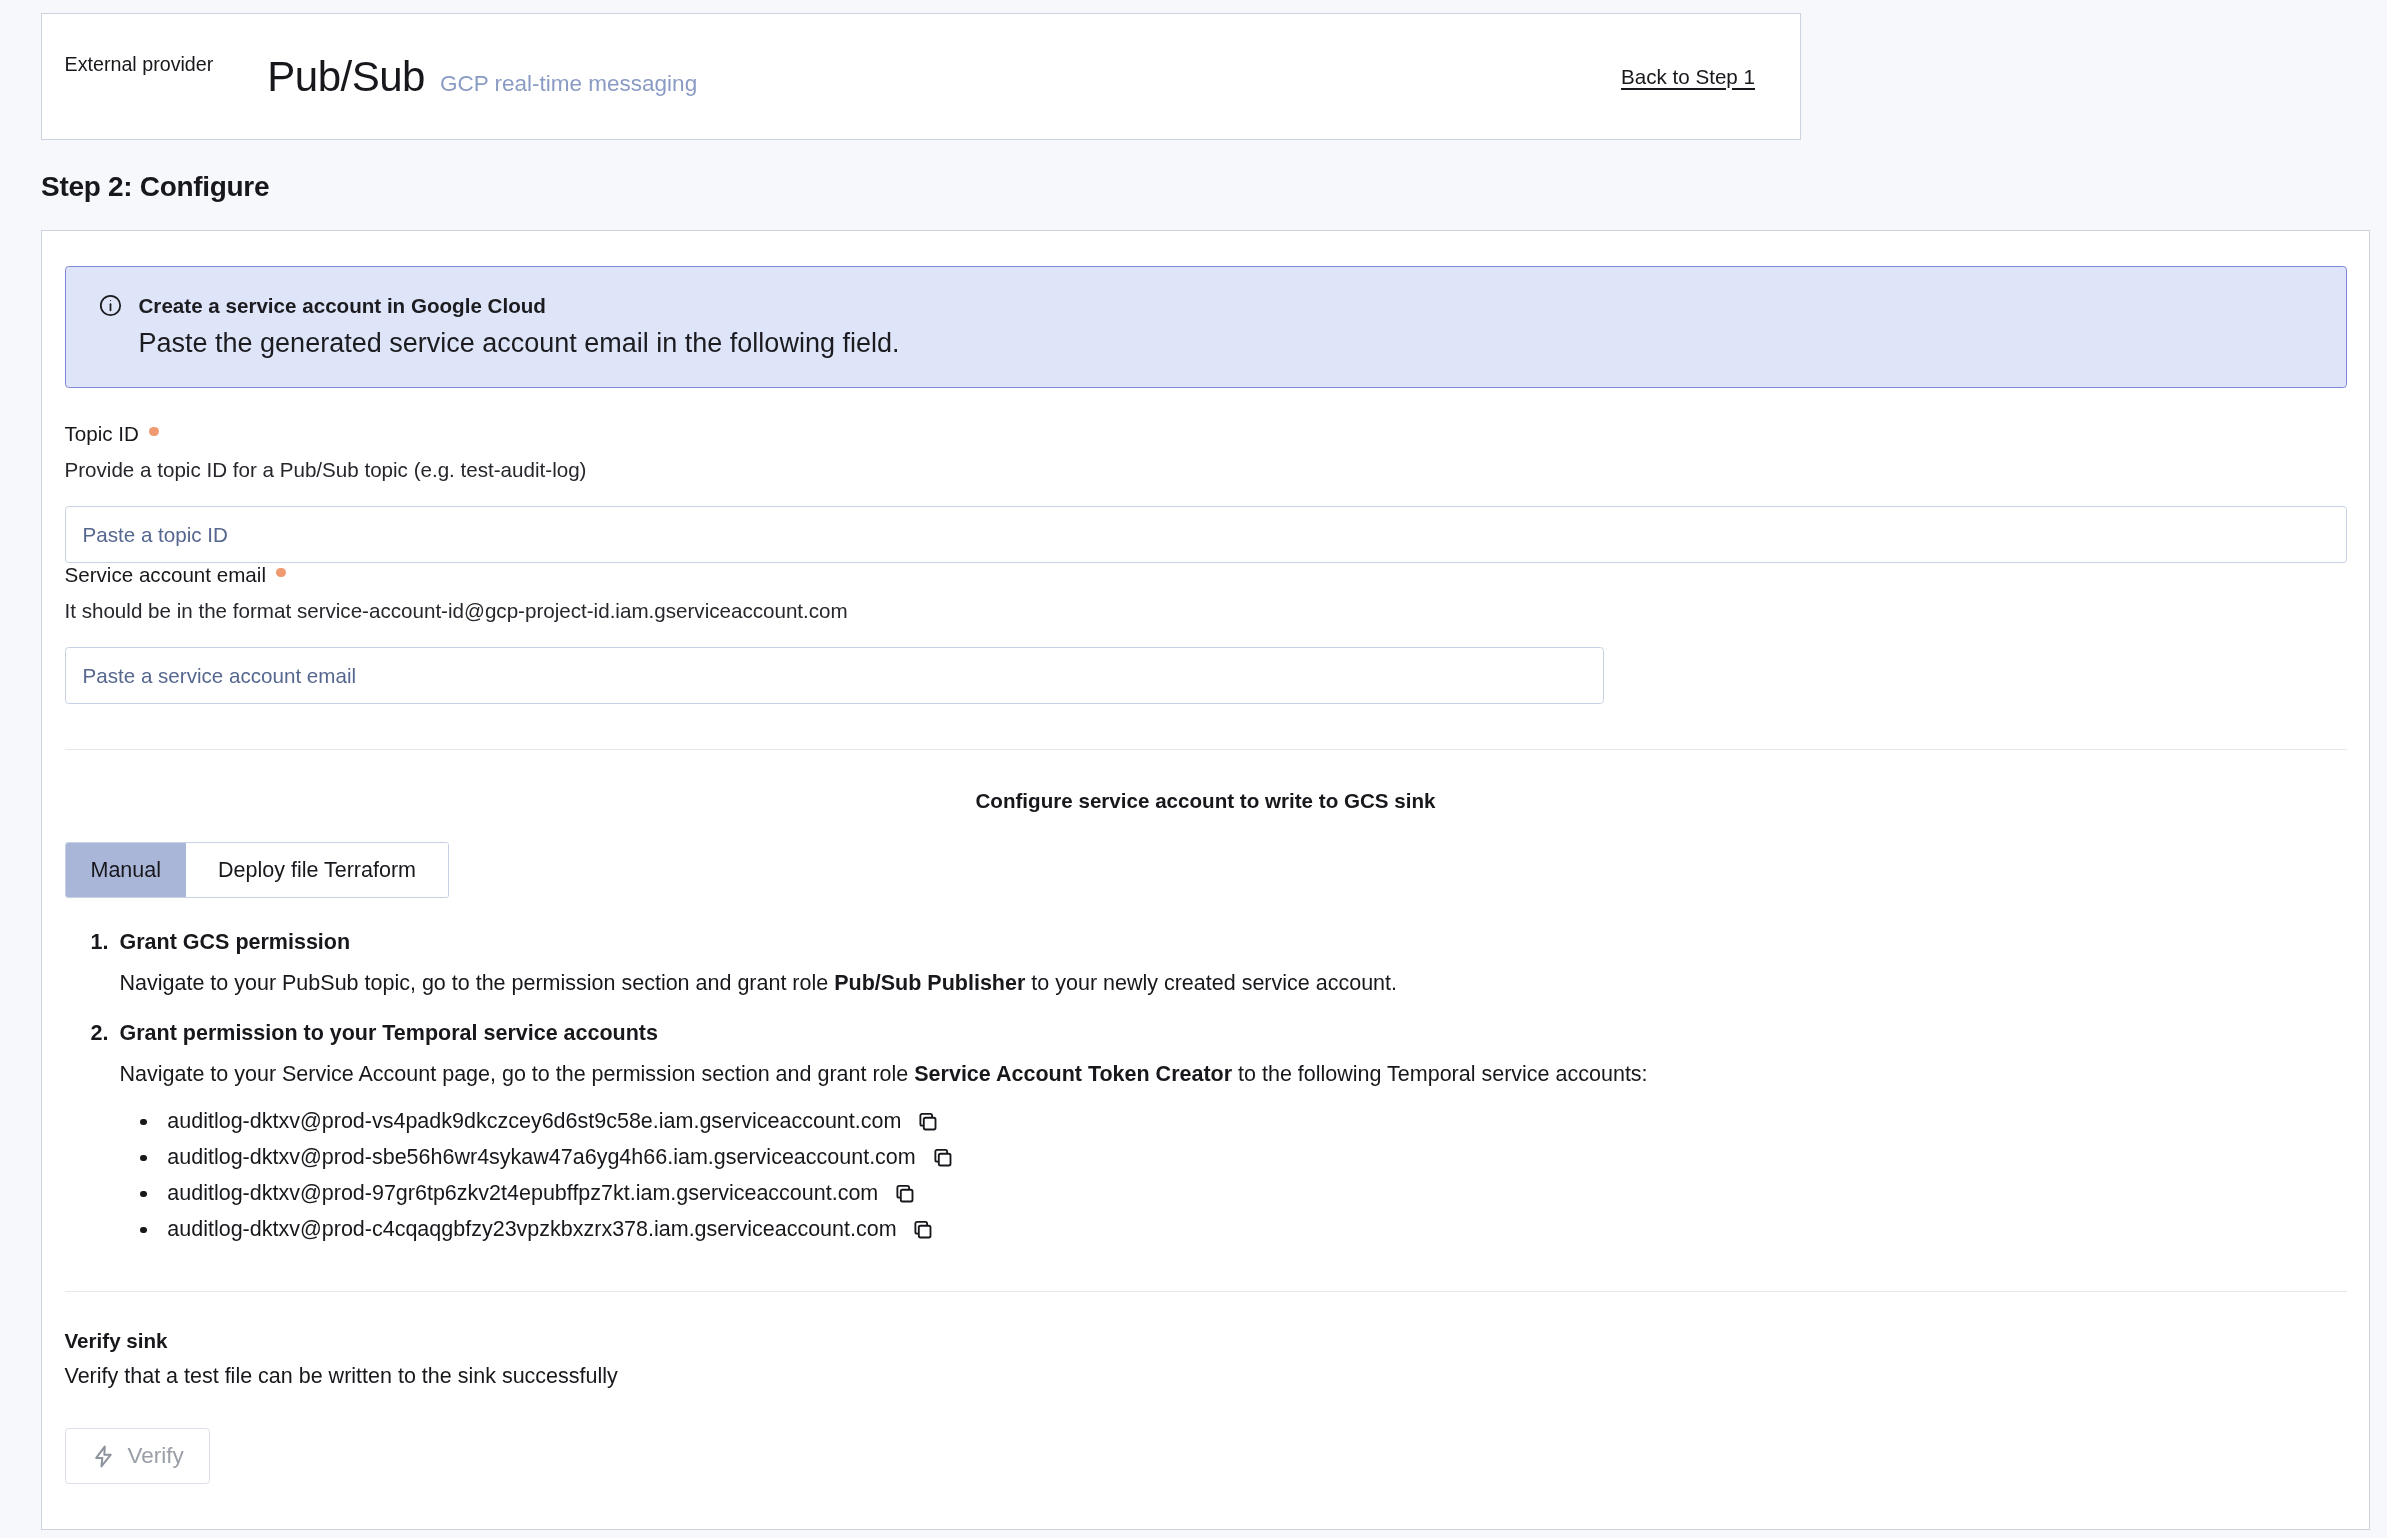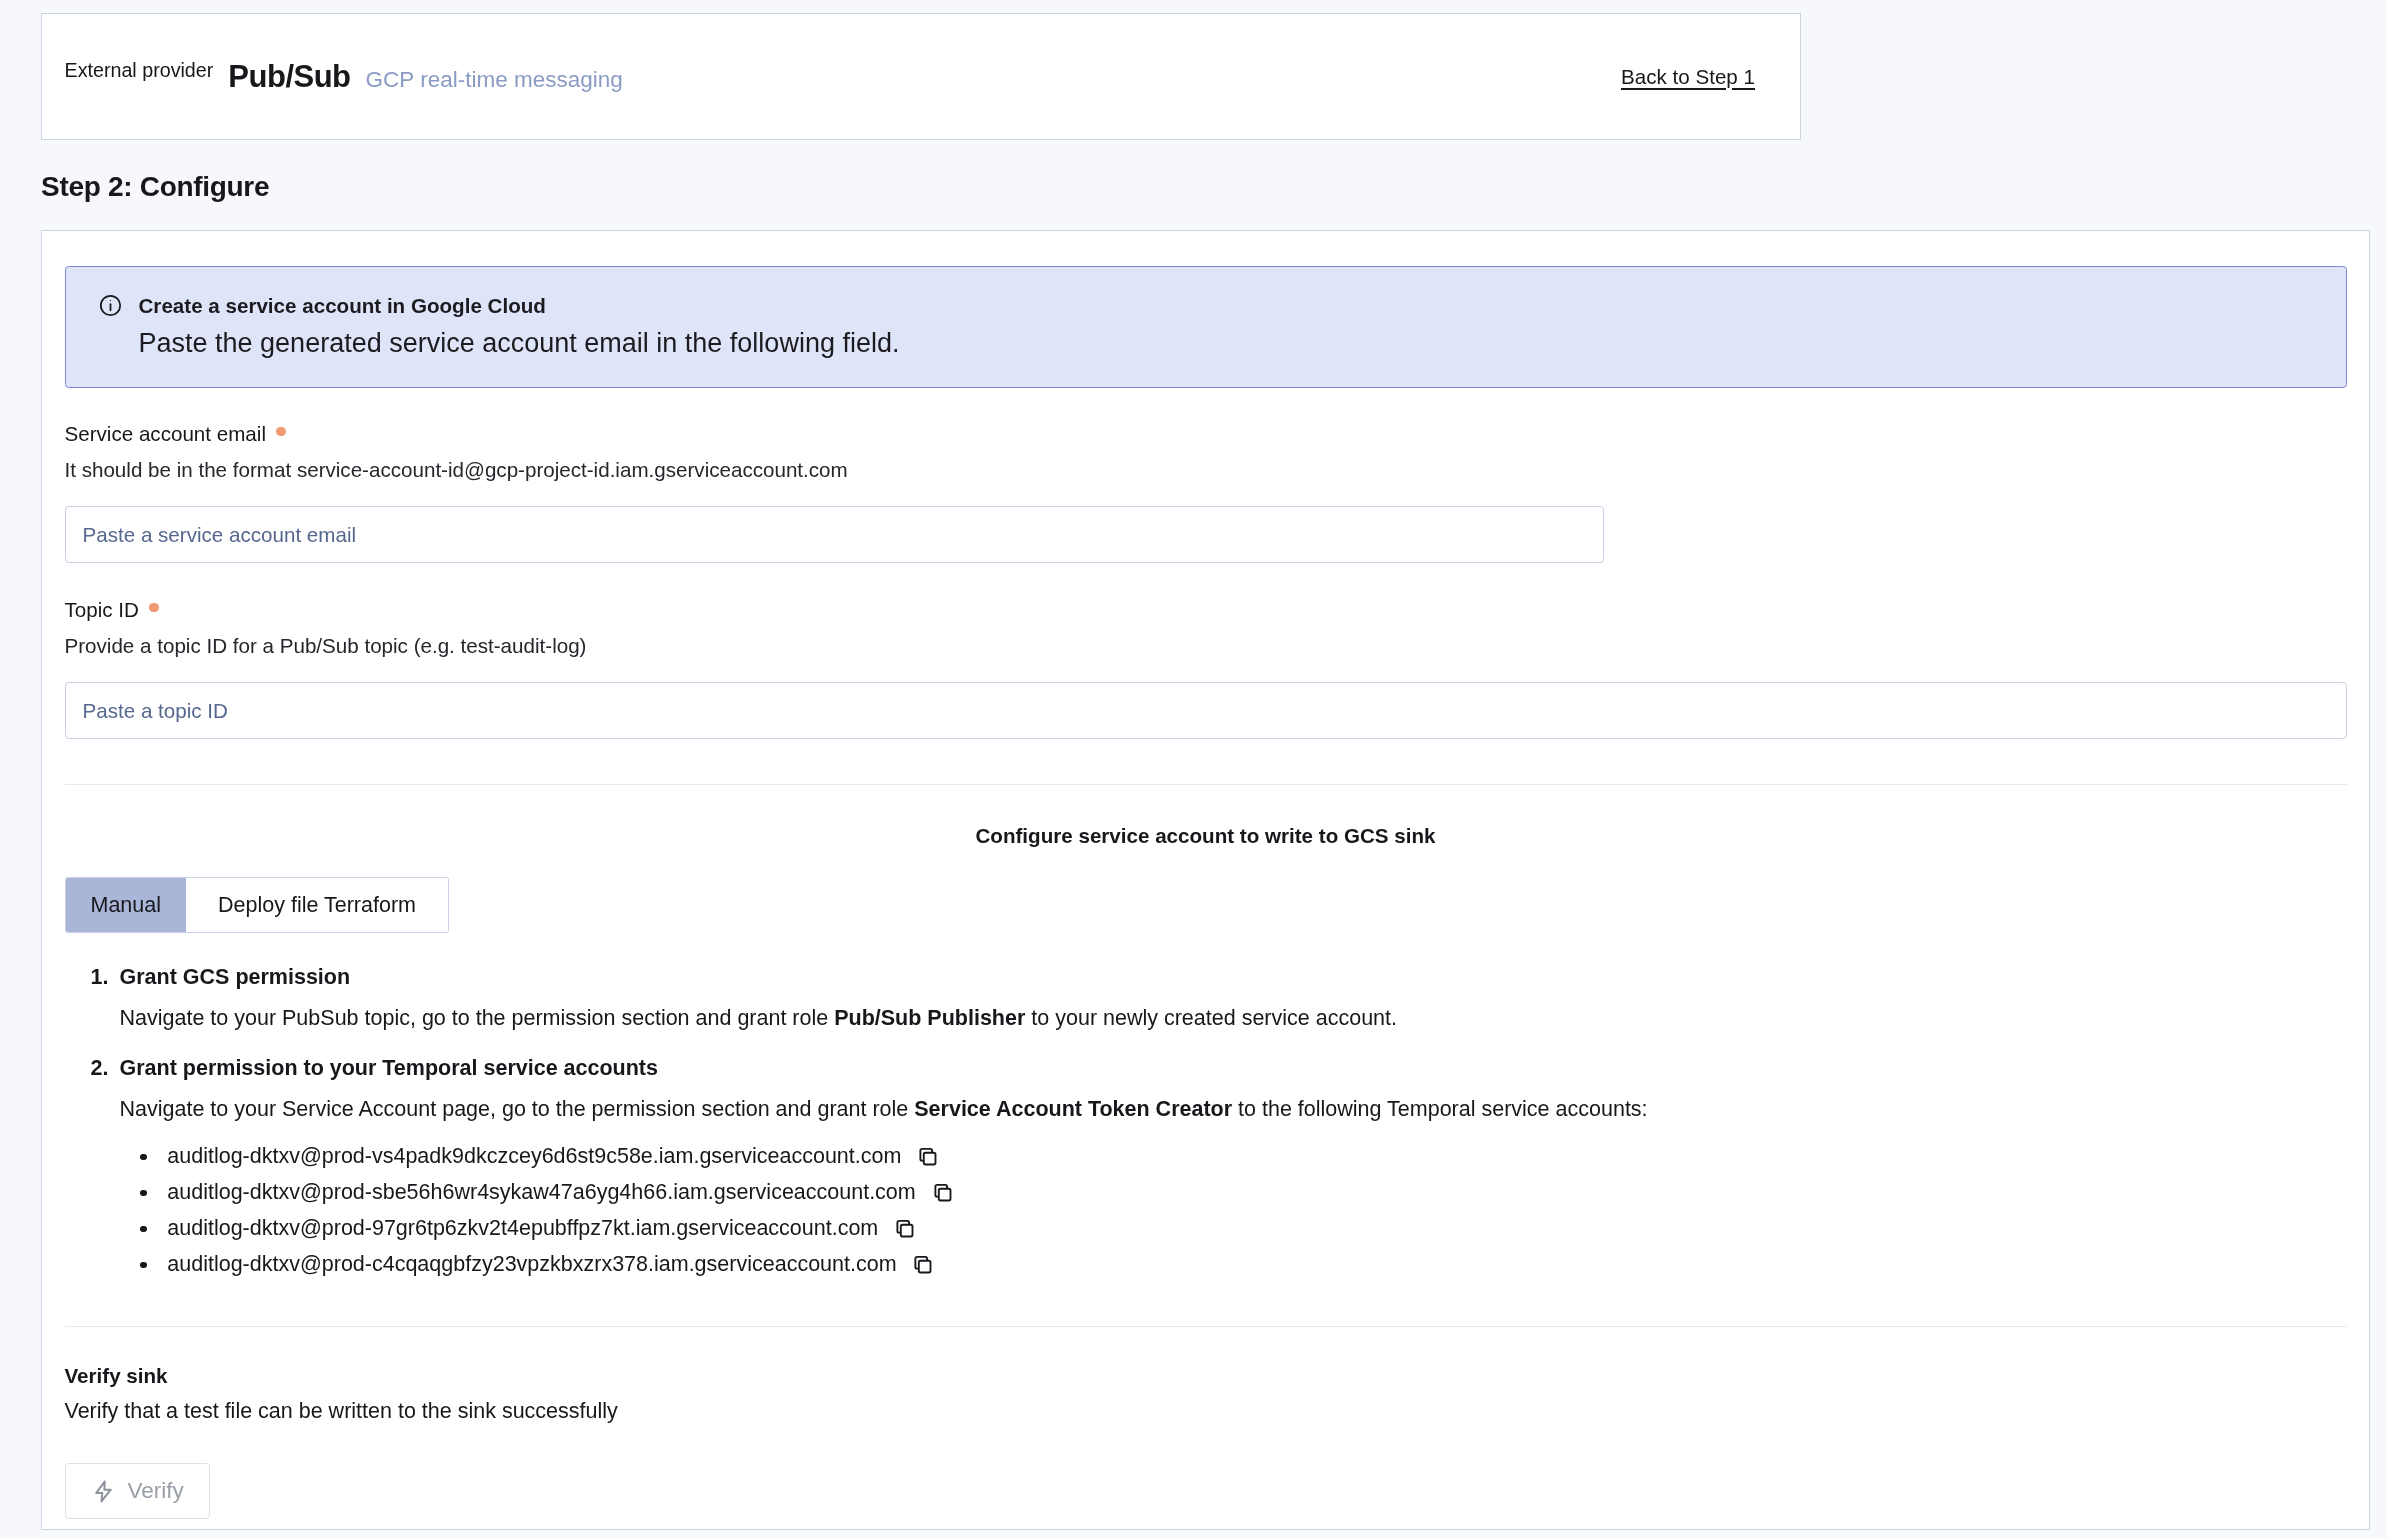--- a/index.html
+++ b/index.html
@@ -25,21 +25,21 @@
     background: #ffffff;
     border: 0.9px solid #ccd4e2;
     display: flex;
     align-items: center;
     justify-content: space-between;
     padding: 0 45px 0 22.5px;
   }
   .provider-meta { display: flex; flex-direction: row; gap: 15px; }
   .provider-label { font-size: 19.7px; color: #17171c; }
   .provider-title-row { display: flex; align-items: baseline; gap: 15px; }
-  .provider-name { font-size: 31px; font-weight: 700; letter-spacing: -0.5px; }
+  .provider-name { font-size: 42px; font-weight: 400; letter-spacing: -0.5px; margin-left: 39px; }
   .provider-desc { font-size: 22.5px; color: #8a9bc4; }
   .back-link {
     font-size: 20.6px;
     color: #17171c;
     text-decoration: underline;
     text-underline-offset: 3.7px;
     cursor: pointer;
     white-space: nowrap;
   }
 
@@ -197,37 +197,37 @@
           <circle cx="12" cy="12" r="9.3"></circle>
           <line x1="12" y1="10.8" x2="12" y2="16.6" stroke-linecap="round"></line>
           <circle cx="12" cy="7.3" r="0.6" fill="#1b1b20" stroke="none"></circle>
         </svg>
         <span class="banner-title">Create a service account in Google Cloud</span>
       </div>
       <div class="banner-sub">Paste the generated service account email in the following field.</div>
     </div>
 
     
+    <div class="field field-topic">
+      <div class="field-label-row">
+        <span class="field-label">Topic ID</span>
+        <span class="required-dot"></span>
+      </div>
+      <div class="field-helper">Provide a topic ID for a Pub/Sub topic (e.g. test-audit-log)</div>
+      <input class="text-input" type="text" placeholder="Paste a topic ID" style="">
+    </div>
+
+    
     <div class="field">
       <div class="field-label-row">
         <span class="field-label">Service account email</span>
         <span class="required-dot"></span>
       </div>
       <div class="field-helper">It should be in the format service-account-id@gcp-project-id.iam.gserviceaccount.com</div>
       <input class="text-input input-email" type="text" placeholder="Paste a service account email" style="">
-    </div>
-
-    
-    <div class="field field-topic">
-      <div class="field-label-row">
-        <span class="field-label">Topic ID</span>
-        <span class="required-dot"></span>
-      </div>
-      <div class="field-helper">Provide a topic ID for a Pub/Sub topic (e.g. test-audit-log)</div>
-      <input class="text-input" type="text" placeholder="Paste a topic ID" style="">
     </div>
 
     <hr class="divider divider-1">
 
     
     <div class="section-title">Configure service account to write to GCS sink</div>
 
     <div class="tab-group">
       <div class="tab selected">Manual</div>
       <div class="tab">Deploy file Terraform</div>

